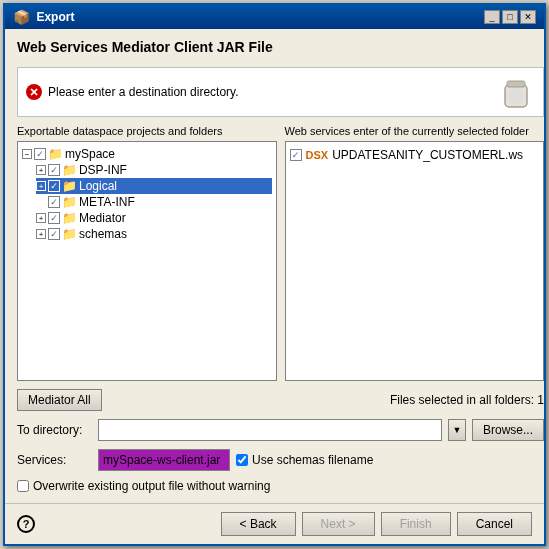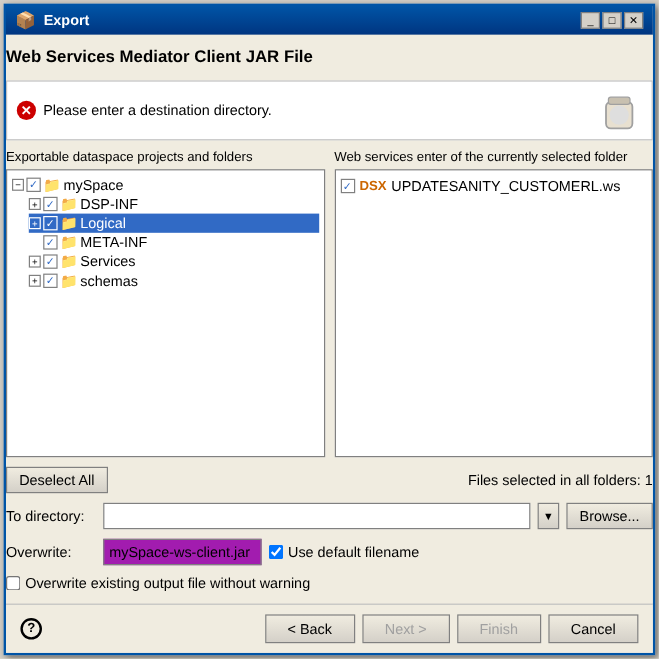--- a/index.html
+++ b/index.html
@@ -61,20 +61,21 @@
       cursor: pointer;
       color: black;
     }
     .content {
       flex: 1;
       padding: 10px 0;
       display: flex;
       flex-direction: column;
       gap: 8px;
       background: #f0ece0;
+      margin-left: 12px;
     }
     .page-title {
       font-size: 14px;
       font-weight: bold;
       color: #000;
       margin-bottom: 4px;
     }
     .error-banner {
       display: flex;
       align-items: center;
@@ -389,21 +390,21 @@
             <div class="expand-spacer"></div>
             <div class="checkbox">✓</div>
             <span class="folder-icon">📁</span>
             <span class="tree-text">META-INF</span>
           </div>
 
           <div class="tree-item indent1">
             <div class="expand-btn">+</div>
             <div class="checkbox">✓</div>
             <span class="folder-icon">📁</span>
-            <span class="tree-text">Services</span>
+            <span class="tree-text">Mediator</span>
           </div>
 
           <div class="tree-item indent1">
             <div class="expand-btn">+</div>
             <div class="checkbox">✓</div>
             <span class="folder-icon">📁</span>
             <span class="tree-text">schemas</span>
           </div>
         </div>
       </div>
@@ -414,37 +415,37 @@
           <div class="ws-item">
             <div class="ws-checkbox">✓</div>
             <span style="font-size:11px;color:#cc6600;font-weight:bold;">DSX</span>
             <span class="ws-text">UPDATESANITY_CUSTOMERL.ws</span>
           </div>
         </div>
       </div>
     </div>
 
     <div class="deselect-row">
-      <button class="deselect-btn">Deselect All</button>
+      <button class="deselect-btn">Mediator All</button>
       <span class="files-count">Files selected in all folders: 1</span>
     </div>
 
     <div class="form-row">
       <span class="form-label">To directory:</span>
       <input class="dir-input" type="text" value="" style="">
       <div class="dropdown-btn">▼</div>
       <button class="browse-btn">Browse...</button>
     </div>
 
     <div class="form-row">
-      <span class="form-label">Overwrite:</span>
+      <span class="form-label">Services:</span>
       <input class="filename-input" type="text" value="mySpace-ws-client.jar" style="">
       <label class="checkbox-label">
         <input type="checkbox" class="native-checkbox" checked="" style="">
-        <span>Use default filename</span>
+        <span>Use schemas filename</span>
       </label>
     </div>
 
     <div class="overwrite-row">
       <label class="checkbox-label">
         <input type="checkbox" class="native-checkbox" style="">
         <span>Overwrite existing output file without warning</span>
       </label>
     </div>
   </div>

